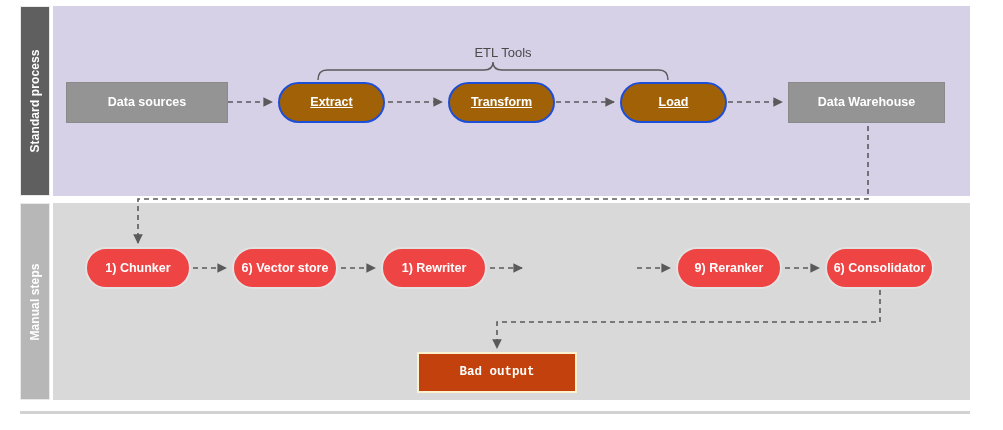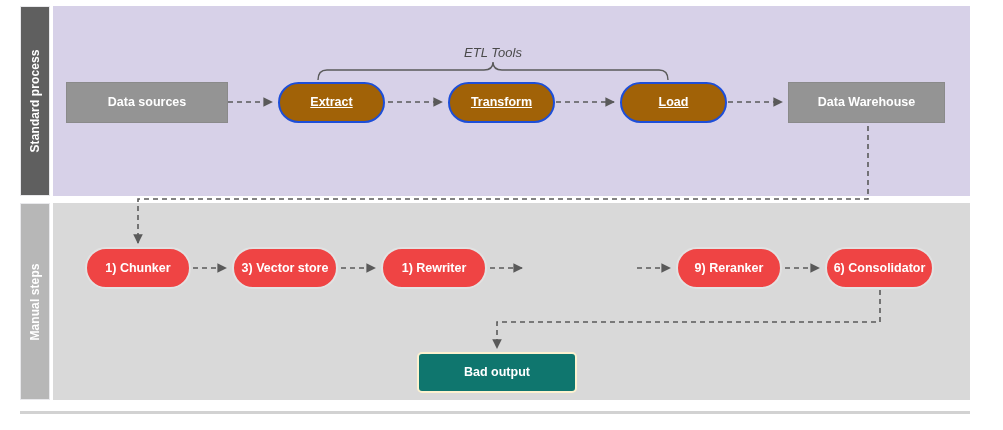--- a/index.html
+++ b/index.html
@@ -78,36 +78,36 @@
     border: 2px solid #1d4ed8;
     border-radius: 22px;
     text-decoration: underline;
   }
   .node.pill-gray {
     background: #ef4444;
     border: 2px solid #e2e2e2;
     border-radius: 22px;
   }
   .node.warn {
-    background: #0f766e;
+    background: #c2410c;
     border: 2px solid #fdf2d0;
-    border-radius: 5px;
+    border-radius: 0;
+    font-family: Liberation Mono, monospace;
   }
 
   
   #etl-label {
     position: absolute;
-    left: 423px;
+    left: 433px;
     top: 45px;
     width: 140px;
     text-align: center;
     color: #4a4a4a;
     font-size: 13px;
     font-weight: normal;
-    font-style: italic;
   }
 
   
   #wires {
     position: absolute;
     left: 0;
     top: 0;
     width: 1003px;
     height: 430px;
     pointer-events: none;
@@ -157,20 +157,20 @@
 
   <div id="etl-label">ETL Tools</div>
 
   <div class="node rect" style="left:66px;  top:82px;  width:162px; height:41px;">Data sources</div>
   <div class="node pill-magenta" style="left:278px; top:82px;  width:107px; height:41px;">Extract</div>
   <div class="node pill-magenta" style="left:448px; top:82px;  width:107px; height:41px;">Transform</div>
   <div class="node pill-magenta" style="left:620px; top:82px;  width:107px; height:41px;">Load</div>
   <div class="node rect" style="left:788px; top:82px;  width:157px; height:41px;">Data Warehouse</div>
 
   <div class="node pill-gray" style="left:85px;  top:247px; width:106px; height:42px;">1) Chunker</div>
-  <div class="node pill-gray" style="left:232px; top:247px; width:106px; height:42px;">3) Vector store</div>
+  <div class="node pill-gray" style="left:232px; top:247px; width:106px; height:42px;">6) Vector store</div>
   <div class="node pill-gray" style="left:381px; top:247px; width:106px; height:42px;">1) Rewriter</div>
   <div class="node pill-gray" style="left:676px; top:247px; width:106px; height:42px;">9) Reranker</div>
   <div class="node pill-gray" style="left:825px; top:247px; width:109px; height:42px;">6) Consolidator</div>
 
   <div class="node warn" style="left:417px; top:352px; width:160px; height:41px;">Bad output</div>
 
 </div>
 
 </body></html>

